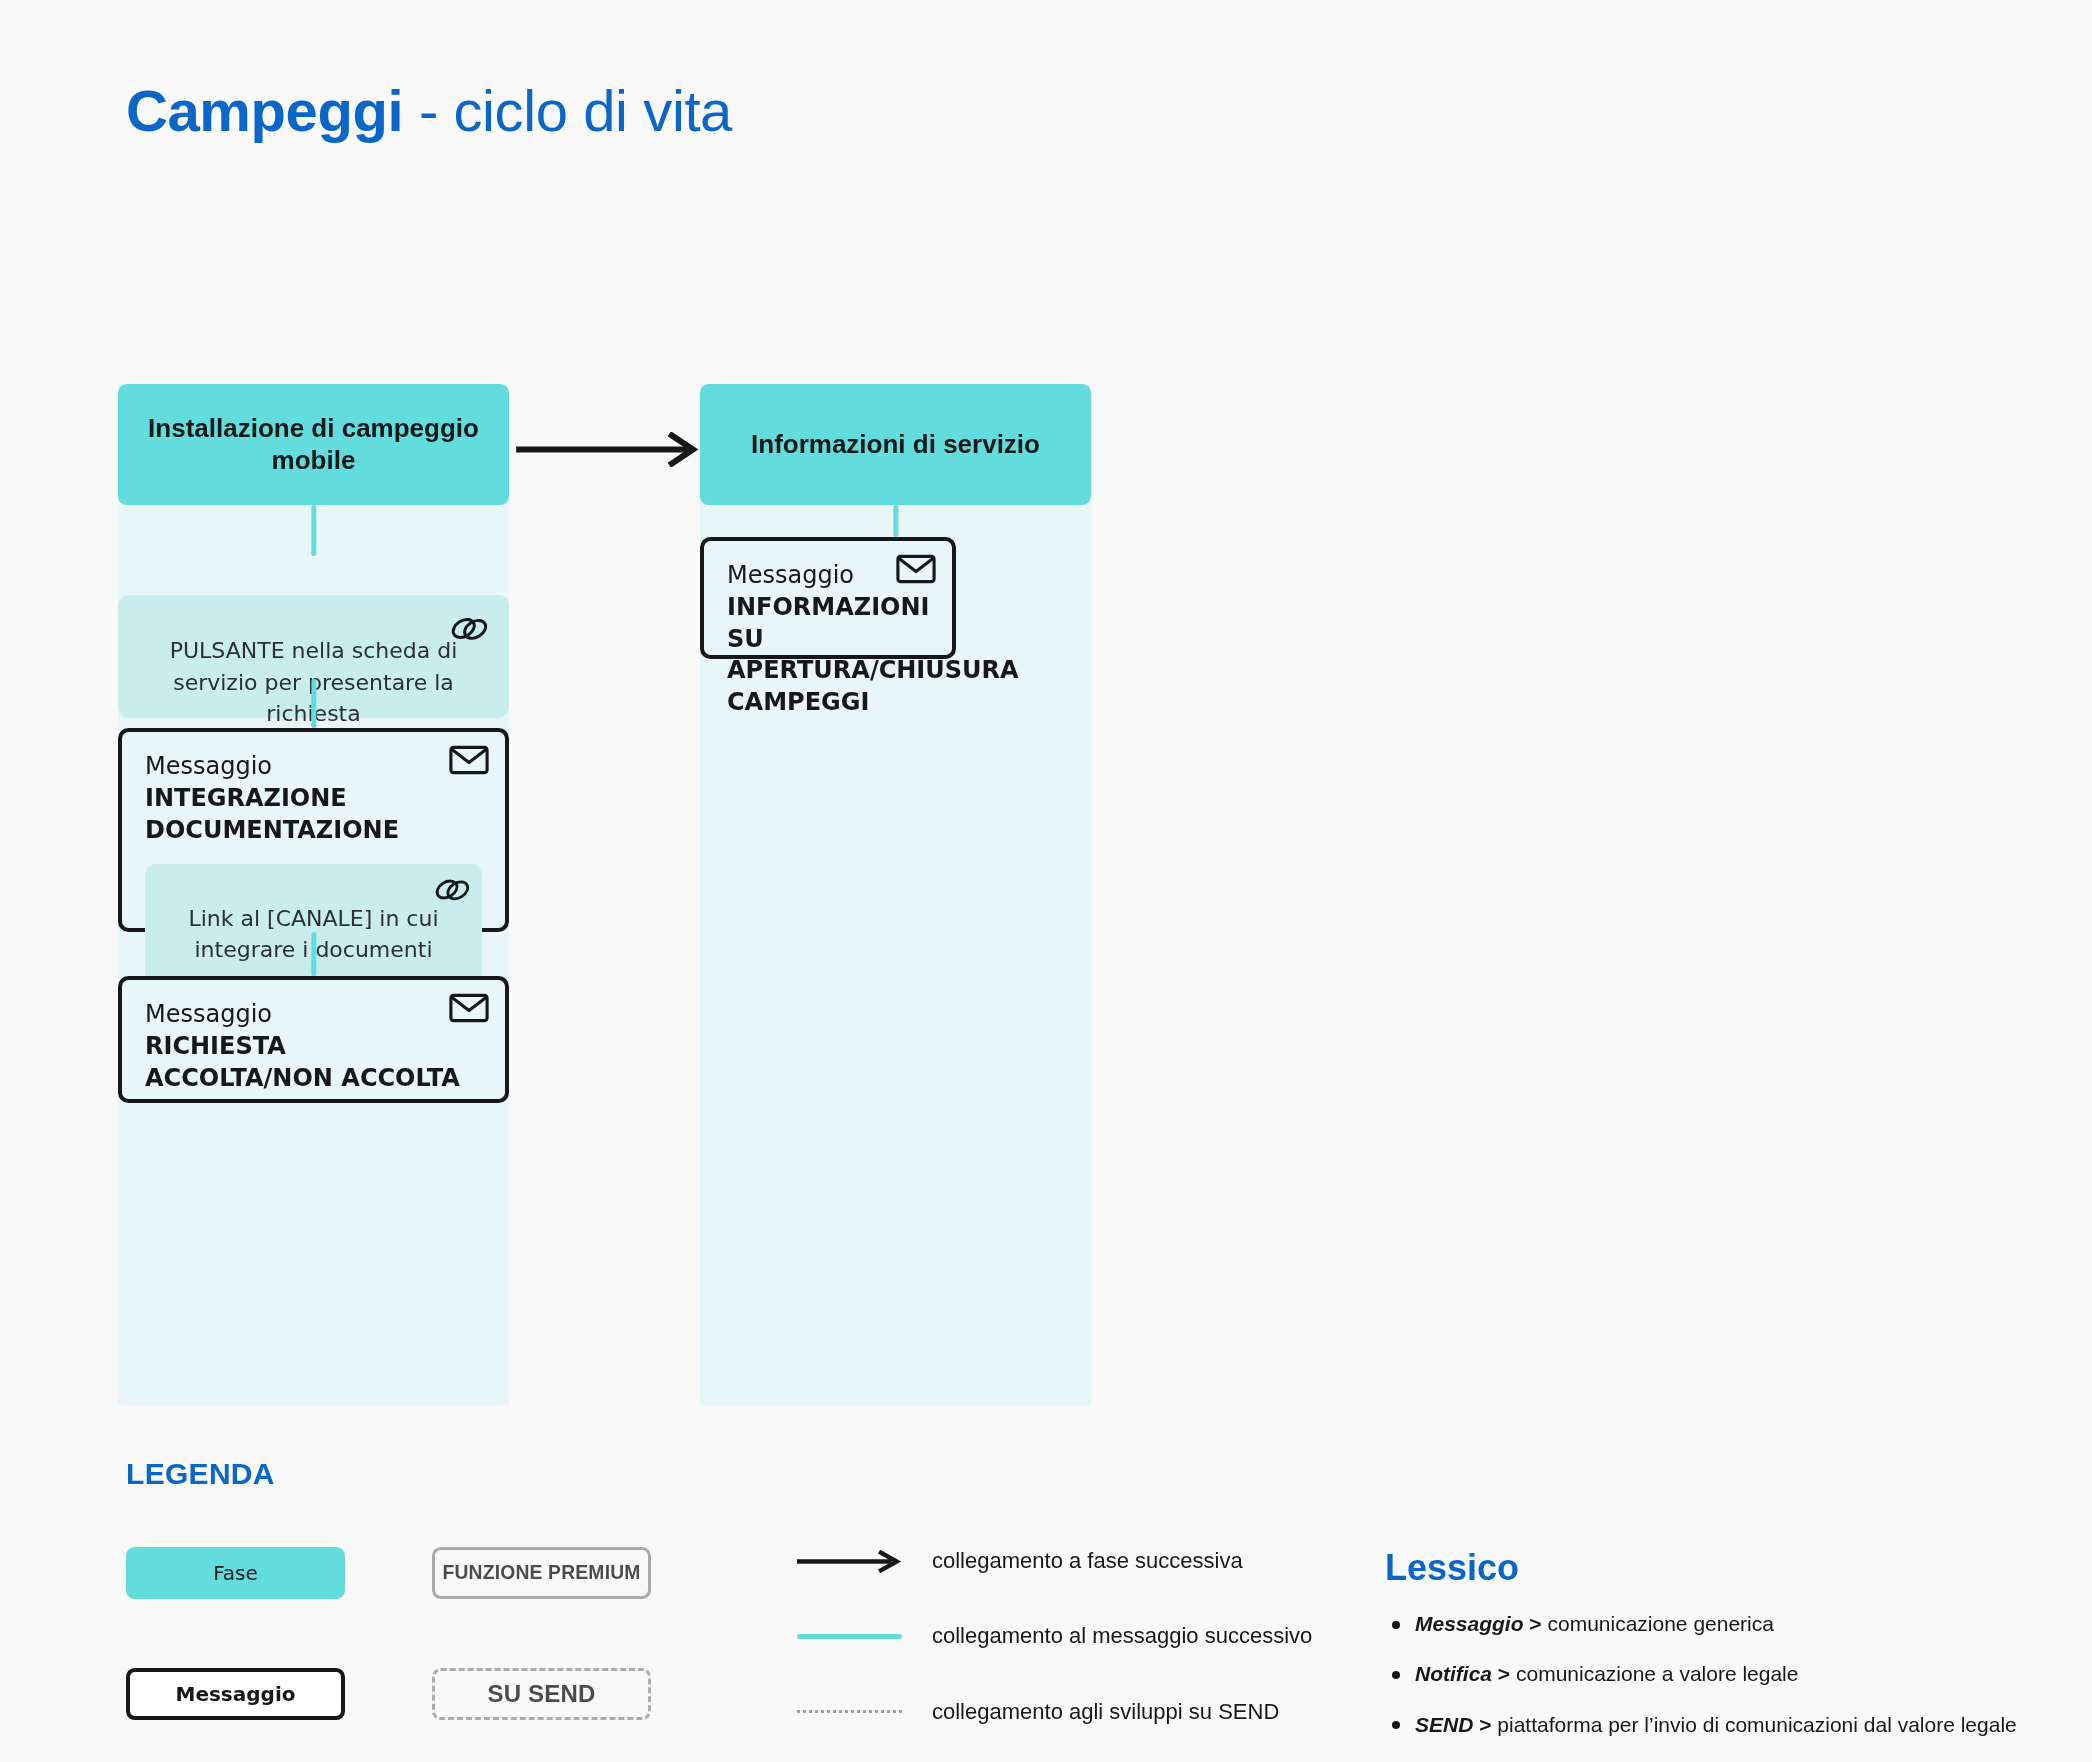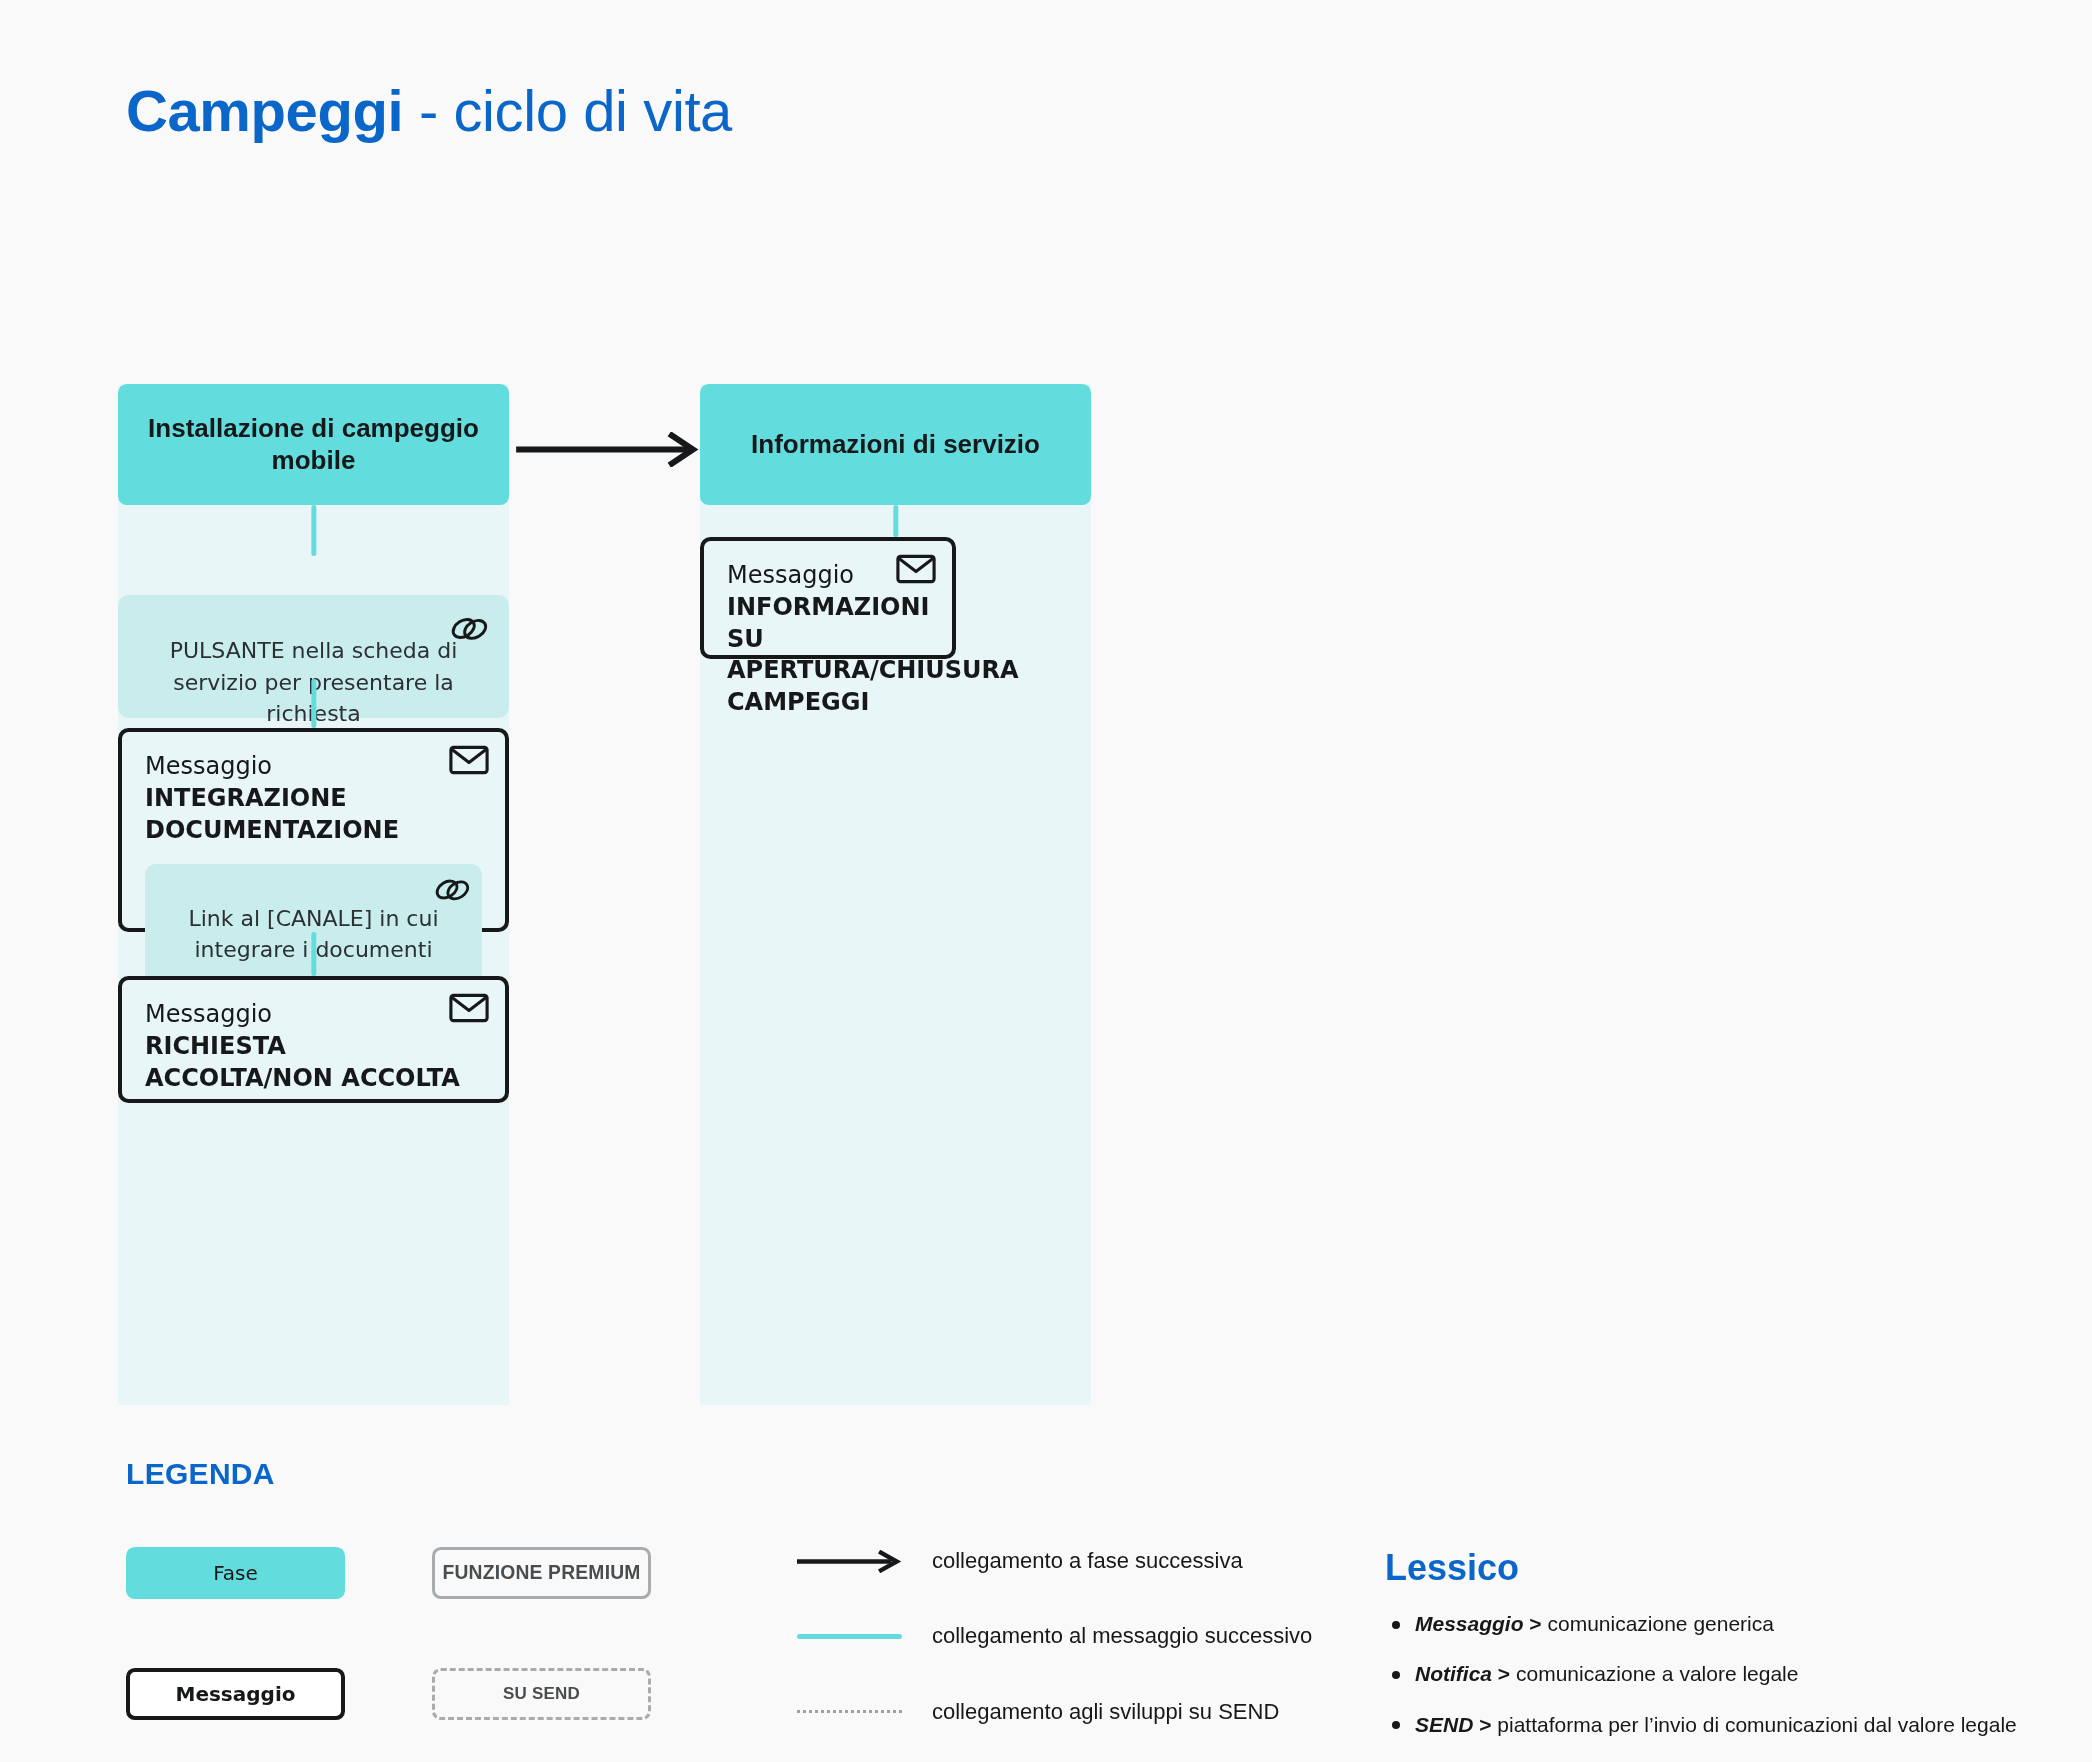--- a/index.html
+++ b/index.html
@@ -195,21 +195,21 @@
     font-weight: 700;
     font-size: 19.3px;
     letter-spacing: 0.2px;
   }
   .lg-send {
     left: 432px; top: 1668px;
     background: #f9f9f9;
     border: 3.5px dashed #a9acaf;
     color: #4a4d50;
     font-weight: 700;
-    font-size: 17px;
+    font-size: 24px;
     letter-spacing: 0.2px;
   }
 
   .lg-line-row {
     position: absolute;
     display: flex;
     align-items: center;
     gap: 30px;
   }
   .lg-line-row .sample { width: 105px; height: 23px; position: relative; }

